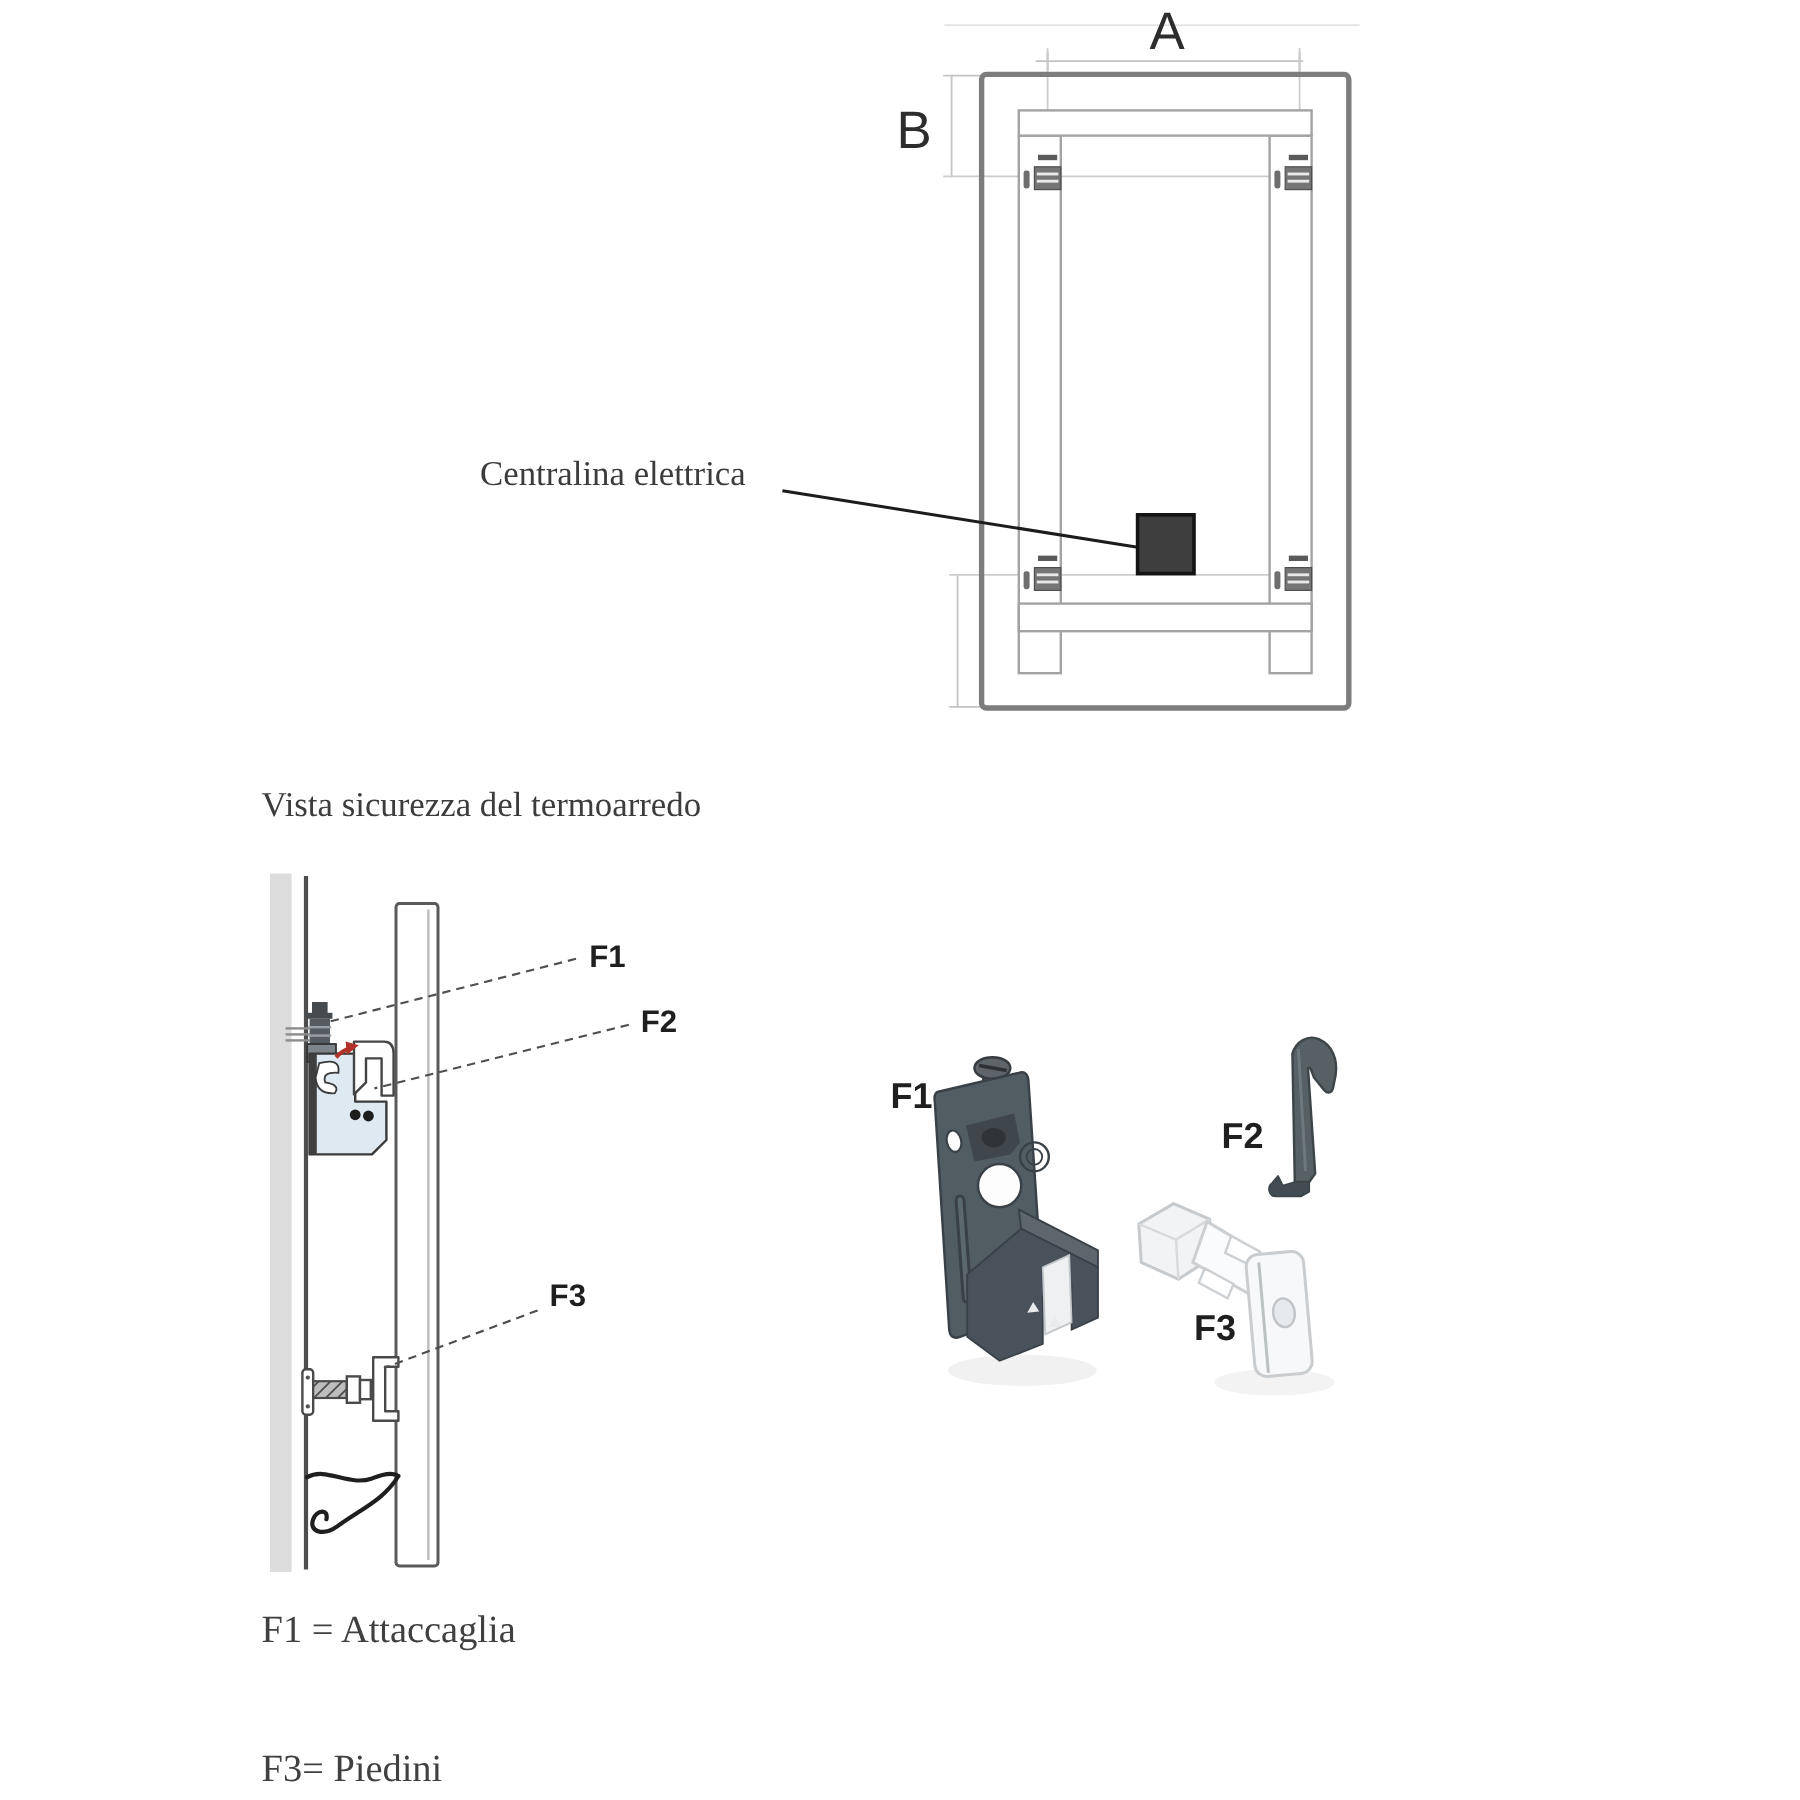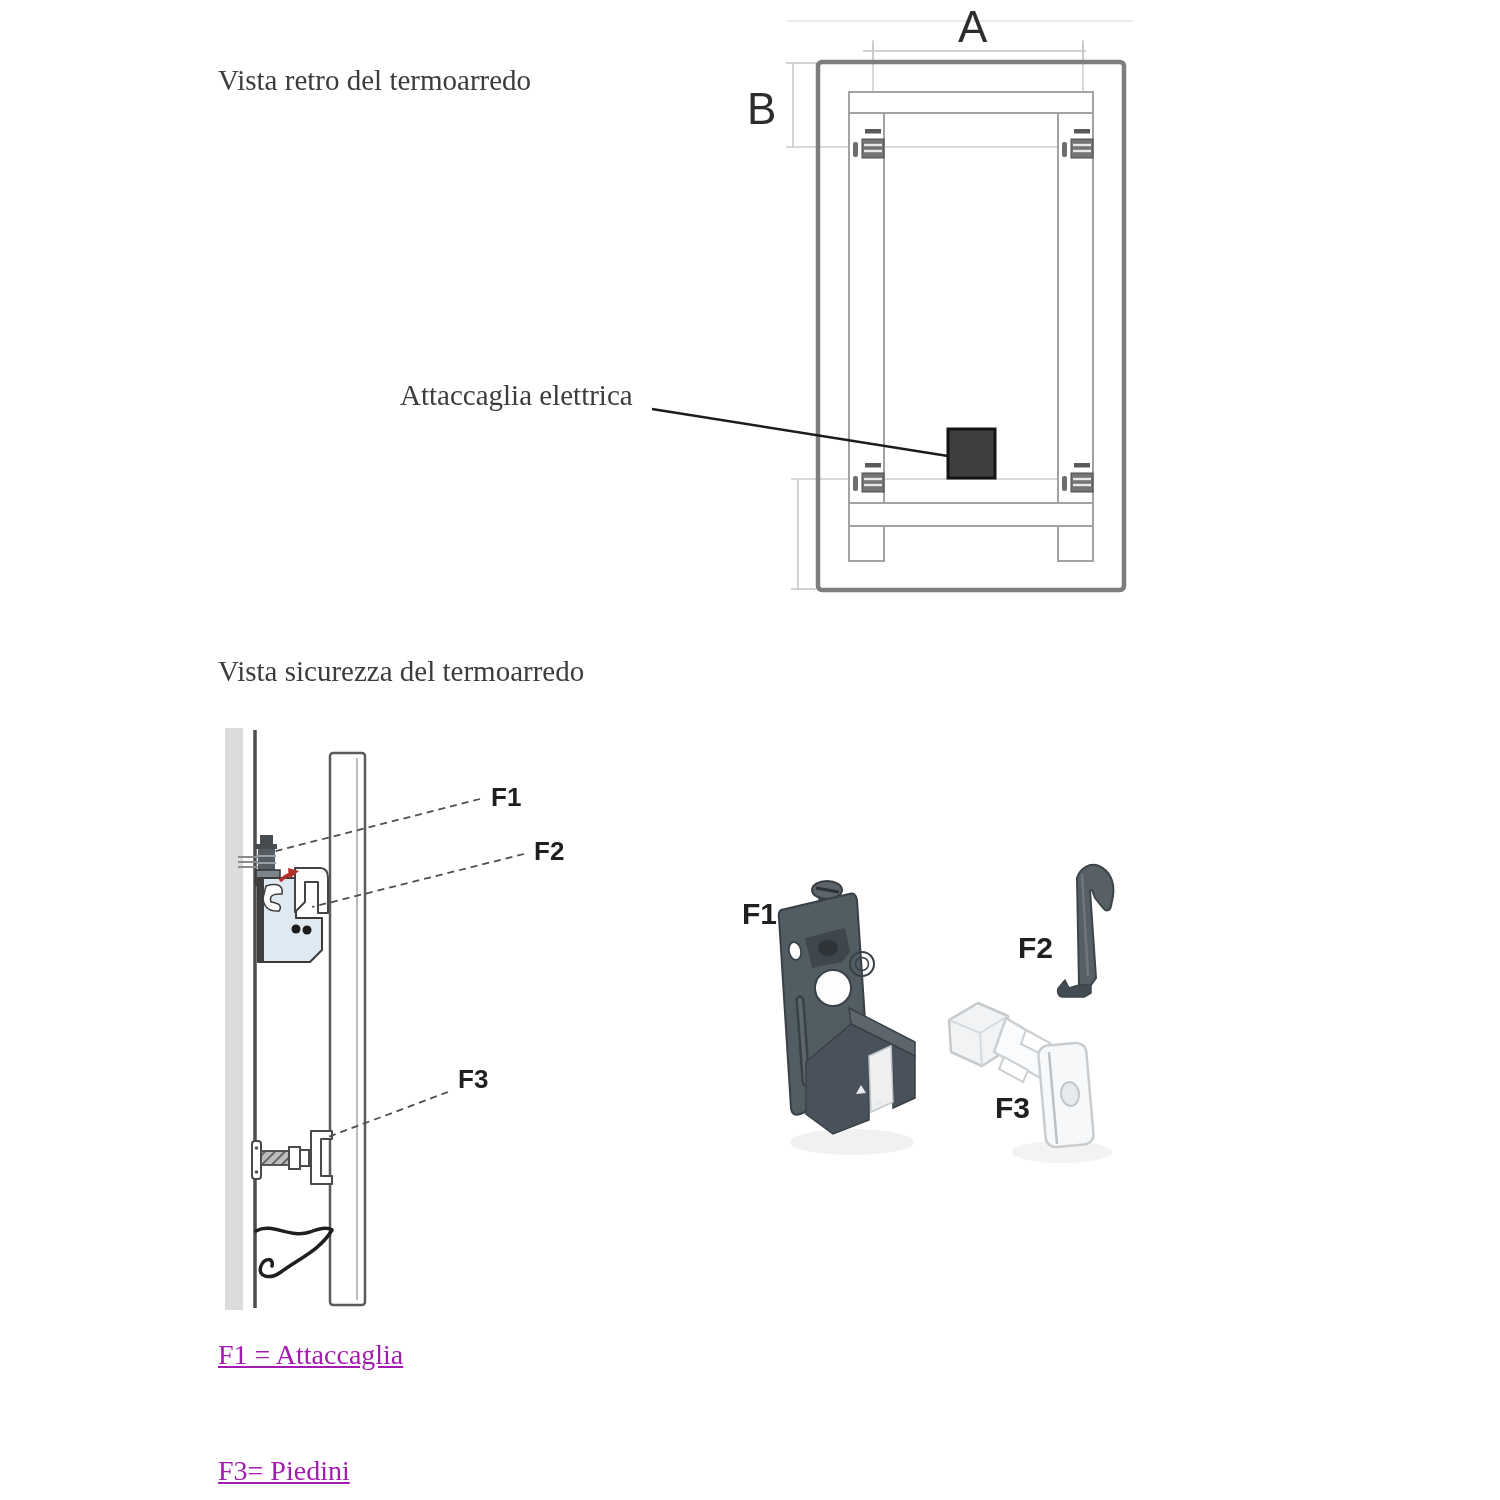--- a/index.html
+++ b/index.html
@@ -5,21 +5,21 @@
   html,body{margin:0;padding:0;background:#ffffff;}
   .page{position:relative;width:1500px;height:1500px;background:#ffffff;overflow:hidden;
         font-family:"Liberation Sans","DejaVu Sans",sans-serif;}
   .art{position:absolute;left:0;top:0;}
   .txt{position:absolute;white-space:nowrap;color:#3c3c3c;line-height:1.15;}
   .serif{font-family:"Liberation Serif","DejaVu Serif",serif;font-size:29px;}
   .dim{font-family:"Liberation Sans","DejaVu Sans",sans-serif;font-size:44px;font-weight:500;color:#2d2d2d;}
   .flabel{font-family:"Liberation Sans","DejaVu Sans",sans-serif;font-weight:700;color:#1f1f1f;}
   .fl-s{font-size:26px;}
   .fl-b{font-size:30px;}
-  .legend-line{font-size:28px;color:#a21caf;text-decoration:underline;}
+  .legend-line{font-size:32px;color:#404040;}
 </style>
 </head>
 <body>
 
 <div class="page">
 
   <svg class="art" width="1500" height="1500" viewBox="0 0 1500 1500">
     <defs>
       <pattern id="hatch" width="7" height="7" patternUnits="userSpaceOnUse" patternTransform="rotate(45)">
         <rect width="7" height="7" fill="#bdbdbd"></rect>
@@ -162,24 +162,23 @@
         <polygon points="1006,1018 1056,1048 1044,1080 994,1052" fill="#fafbfc" stroke="#ccd0d3" stroke-width="2.5" stroke-linejoin="round"></polygon>
         <polygon points="1026,1030 1050,1043 1045,1056 1021,1044" fill="#ffffff" stroke="#ccd0d3" stroke-width="2"></polygon>
         <polygon points="1004,1057 1028,1070 1023,1082 999,1069" fill="#ffffff" stroke="#ccd0d3" stroke-width="2"></polygon>
         <rect x="1042" y="1044" width="48" height="102" rx="10" fill="#f6f8f9" stroke="#c9cdd0" stroke-width="2.5" transform="rotate(-5 1066 1095)"></rect>
         <line x1="1049" y1="1052" x2="1057" y2="1144" stroke="#bcc1c4" stroke-width="2.5"></line>
         <ellipse cx="1070" cy="1094" rx="9" ry="12" fill="#e7eaec" stroke="#c2c6c9" stroke-width="2" transform="rotate(-8 1070 1094)"></ellipse>
       </g>
     </g>
   </svg>
 
-  <div class="txt serif" style="left:218px;top:64px;">Vista retro del termoarredo</div>
   <div class="txt dim" style="left:958px;top:2px;">A</div>
   <div class="txt dim" style="left:747px;top:84px;">B</div>
-  <div class="txt serif" style="left:400px;top:379px;">Attaccaglia elettrica</div>
+  <div class="txt serif" style="left:400px;top:379px;">Centralina elettrica</div>
 
   <div class="txt serif" style="left:218px;top:655px;">Vista sicurezza del termoarredo</div>
   <div class="txt flabel fl-s" style="left:491px;top:783px;">F1</div>
   <div class="txt flabel fl-s" style="left:534px;top:837px;">F2</div>
   <div class="txt flabel fl-s" style="left:458px;top:1065px;">F3</div>
 
   <div class="txt flabel fl-b" style="left:742px;top:897px;">F1</div>
   <div class="txt flabel fl-b" style="left:1018px;top:931px;">F2</div>
   <div class="txt flabel fl-b" style="left:995px;top:1091px;">F3</div>
 

